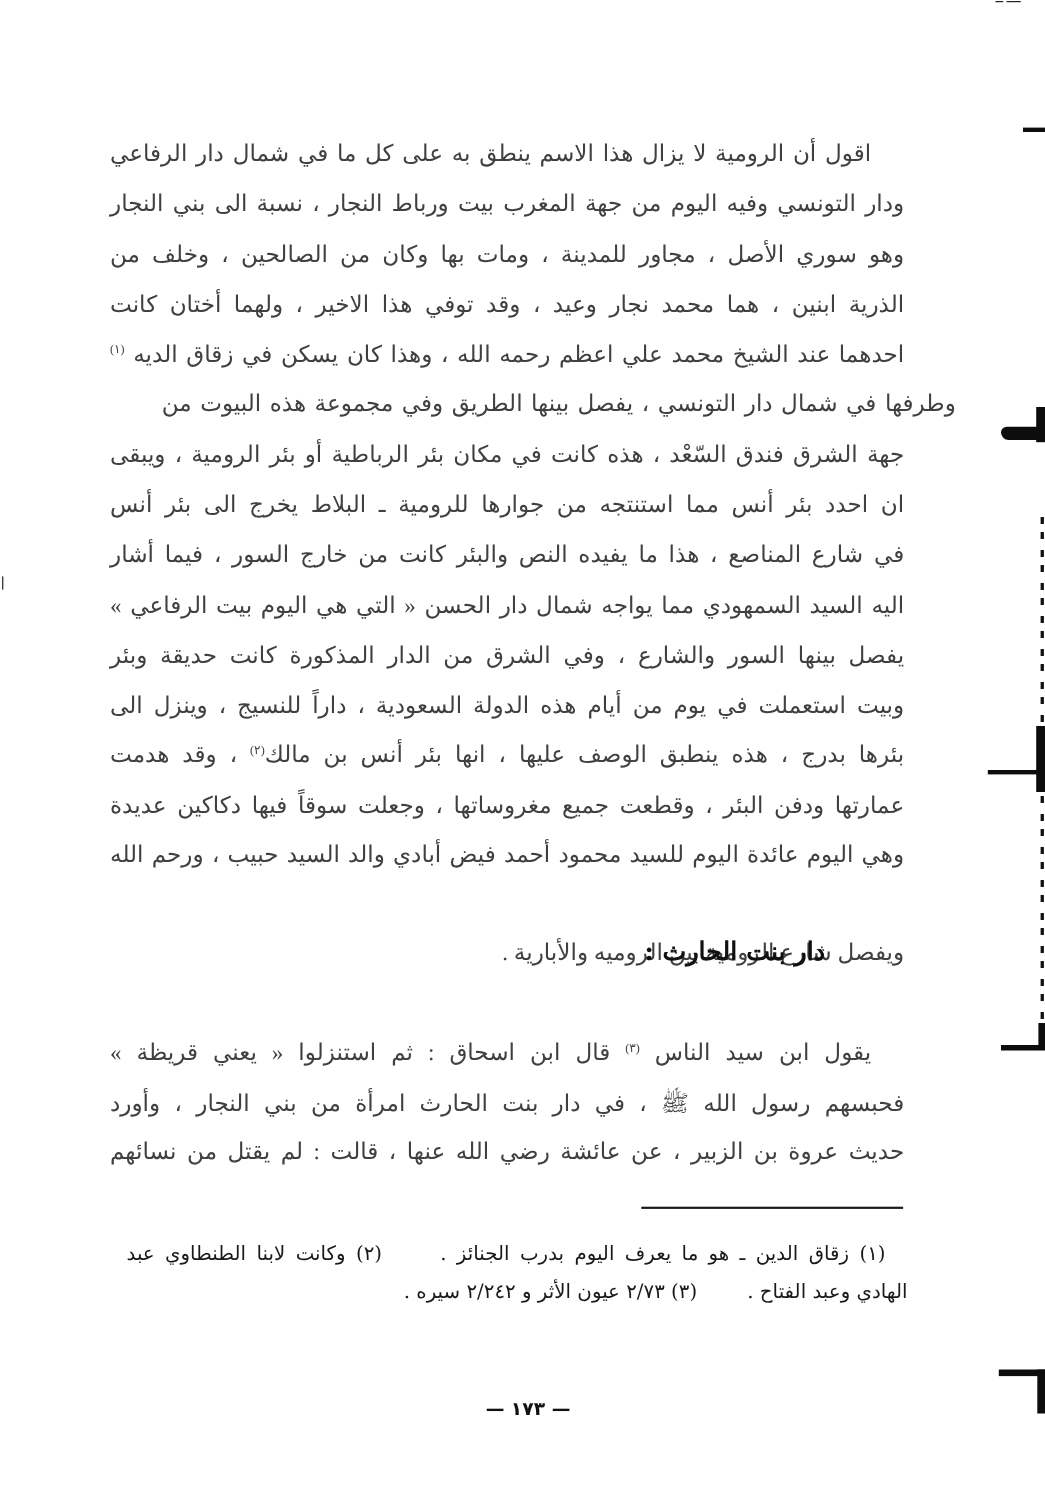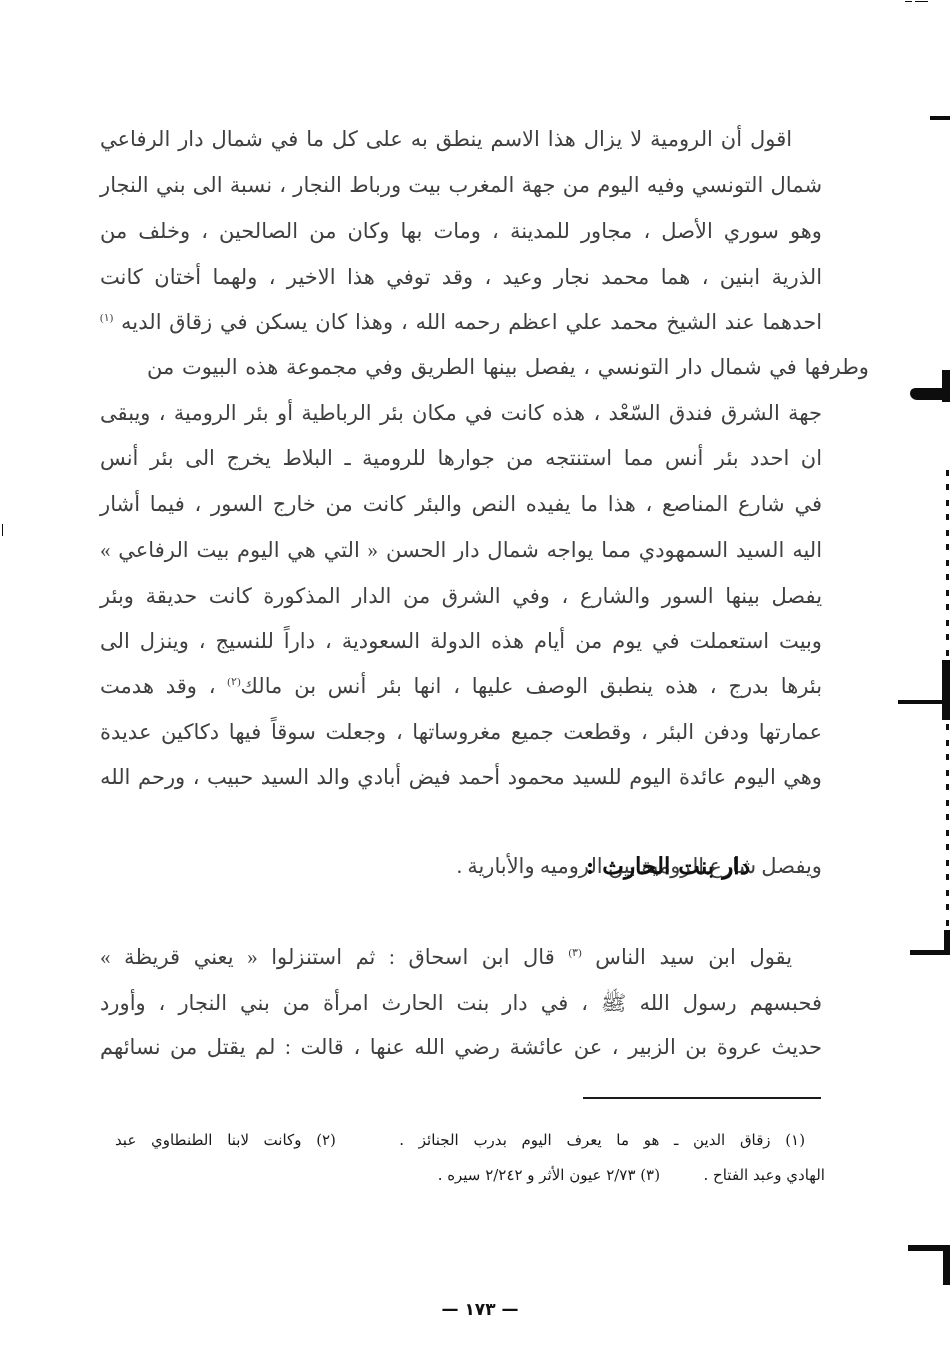--- a/index.html
+++ b/index.html
@@ -64,38 +64,38 @@
       height: 2px;
       background: #1a1a1a;
     }
     .footnote-line {
       position: absolute;
       left: 103px;
       width: 722px;
       height: 30px;
       direction: rtl;
       font-family: "DejaVu Serif", serif;
-      font-size: 15px;
+      font-size: 18px;
       line-height: 30px;
       white-space: nowrap;
       color: #1a1a1a;
     }
     .footnote-line.justify {
       text-align: justify;
       text-align-last: justify;
     }
     .footnote-line.start {
       text-align: right;
     }
     .fn-gap { display: inline-block; width: 34px; }
     .page-number {
       position: absolute;
       left: 380px;
       width: 200px;
-      top: 1294px;
+      top: 1266px;
       height: 30px;
       text-align: center;
       direction: rtl;
       font-family: "DejaVu Sans", sans-serif;
       font-weight: bold;
       font-size: 17px;
       line-height: 30px;
       color: #111111;
       letter-spacing: 1px;
     }
@@ -107,21 +107,21 @@
       width: 3px;
       background: repeating-linear-gradient(to bottom, #111 0 6px, transparent 6px 14px, #111 14px 20px, transparent 20px 30px);
     }
   </style>
 </head>
 <body>
 
 <div class="page">
 
   <div class="body-line" style="top:116px; width:692px;">اقول أن الرومية لا يزال هذا الاسم ينطق به على كل ما في شمال دار الرفاعي</div>
-  <div class="body-line" style="top:162px;">شمال التونسي وفيه اليوم من جهة المغرب بيت ورباط النجار ، نسبة الى بني النجار</div>
+  <div class="body-line" style="top:162px;">ودار التونسي وفيه اليوم من جهة المغرب بيت ورباط النجار ، نسبة الى بني النجار</div>
   <div class="body-line" style="top:208px;">وهو سوري الأصل ، مجاور للمدينة ، ومات بها وكان من الصالحين ، وخلف من</div>
   <div class="body-line" style="top:254px;">الذرية ابنين ، هما محمد نجار وعيد ، وقد توفي هذا الاخير ، ولهما أختان كانت</div>
   <div class="body-line" style="top:299px;">
     <span>احدهما عند الشيخ محمد علي اعظم رحمه الله ، وهذا كان يسكن في زقاق الديه</span>
     <sup class="fn">(١)</sup>
   </div>
   <div class="body-line" style="top:344px;margin-left:47px;">وطرفها في شمال دار التونسي ، يفصل بينها الطريق وفي مجموعة هذه البيوت من</div>
   <div class="body-line" style="top:390px;">جهة الشرق فندق السّعْد ، هذه كانت في مكان بئر الرباطية أو بئر الرومية ، ويبقى</div>
   <div class="body-line" style="top:435px;">ان احدد بئر أنس مما استنتجه من جوارها للرومية ـ البلاط يخرج الى بئر أنس</div>
   <div class="body-line" style="top:481px;">في شارع المناصع ، هذا ما يفيده النص والبئر كانت من خارج السور ، فيما أشار</div>

